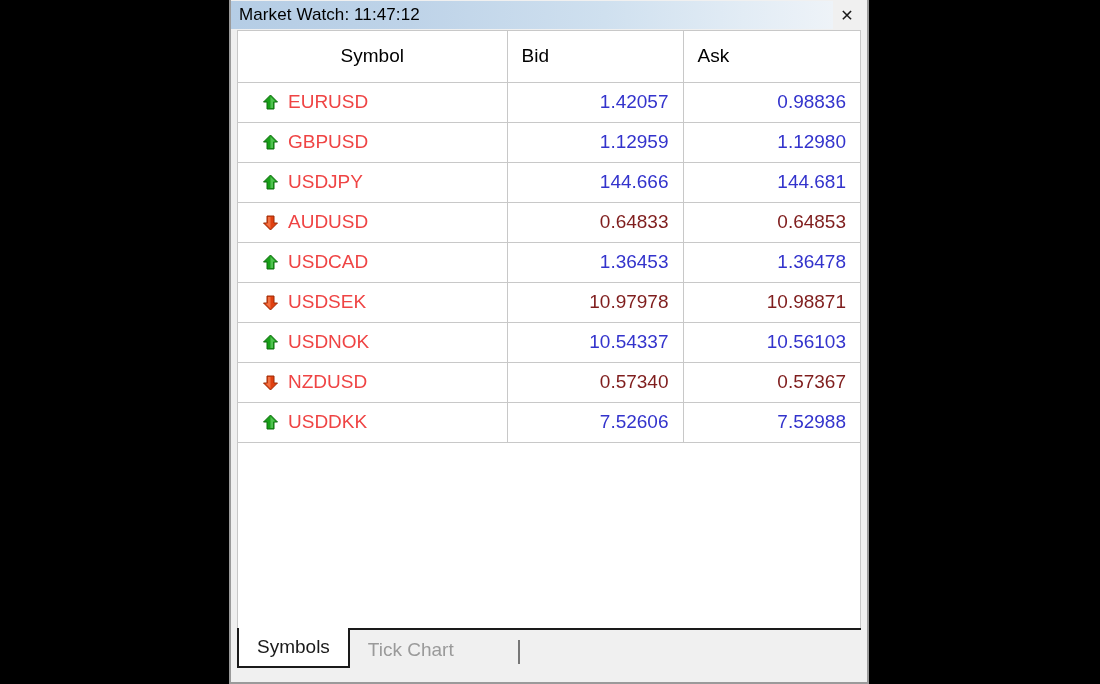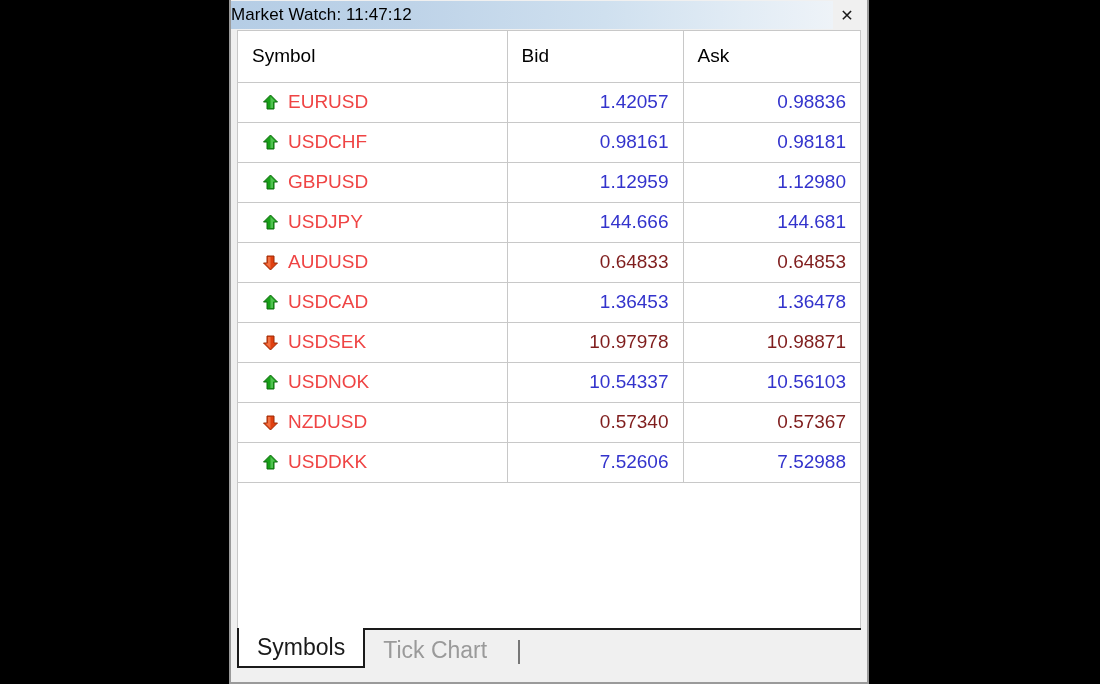--- a/index.html
+++ b/index.html
@@ -48,20 +48,21 @@
     position: absolute;
     left: 0px;
     top: 1px;
     width: 602px;
     height: 28px;
     background: linear-gradient(to right, #b5cde5 0%, #bed3e8 30%, #cfe0ef 62%, #e2ecf5 85%, #eef3f8 100%);
   }
   #title-text {
     position: relative;
     z-index: 2;
+    padding-left: 8px;
     font-size: 17px;
     color: #000000;
     letter-spacing: 0.1px;
     white-space: nowrap;
   }
   #close-button {
     position: absolute;
     right: 8px;
     top: 4px;
     width: 24px;
@@ -102,21 +103,21 @@
     height: 51px;
     font-weight: normal;
     font-size: 19px;
     color: #000000;
     background: #ffffff;
     border-right: 1px solid #c8c8c8;
     border-bottom: 1px solid #c8c8c8;
     padding: 0 14px;
     box-sizing: border-box;
   }
-  table.mw th.h-symbol { text-align: left; }
+  table.mw th.h-symbol { text-align: center; }
   table.mw th.h-bid,
   table.mw th.h-ask { text-align: left; }
   table.mw th.h-ask { border-right: none; }
 
   table.mw td {
     height: 40px;
     font-size: 19px;
     border-right: 1px solid #c8c8c8;
     border-bottom: 1px solid #c8c8c8;
     padding: 0 14px;
@@ -169,21 +170,21 @@
     top: 0;
     display: flex;
     align-items: flex-start;
     height: 100%;
   }
   .tab {
     height: 40px;
     display: flex;
     align-items: center;
     padding: 0 18px;
-    font-size: 23px;
+    font-size: 19px;
     box-sizing: border-box;
     cursor: pointer;
     white-space: nowrap;
   }
   .tab.active {
     background: #ffffff;
     color: #1a1a1a;
     border-left: 2px solid #1a1a1a;
     border-right: 2px solid #1a1a1a;
     border-bottom: 2px solid #1a1a1a;
@@ -250,35 +251,20 @@
             </tr>
             <tr>
               <td class="t-symbol">
                 <div class="sym-wrap">
                   <span>
                     <svg class="arrow-icon" viewBox="0 0 17 17" xmlns="http://www.w3.org/2000/svg">
                       <path d="M8.5 1 L15.5 8 L12 8 L12 15 L5 15 L5 8 L1.5 8 Z" fill="#18a018" stroke="#0d6b0d" stroke-width="1" stroke-linejoin="round"></path>
                       <path d="M8.5 2.6 L13.4 7.5 L11 7.5 L11 14 L8.5 14 Z" fill="#7ede7e" opacity="0.55"></path>
                     </svg>
                   </span>
-                  <span class="sym-label">USDCHF</span>
-                </div>
-              </td>
-              <td class="t-price px-up">0.98161</td>
-              <td class="t-price t-ask px-up">0.98181</td>
-            </tr>
-            <tr>
-              <td class="t-symbol">
-                <div class="sym-wrap">
-                  <span>
-                    <svg class="arrow-icon" viewBox="0 0 17 17" xmlns="http://www.w3.org/2000/svg">
-                      <path d="M8.5 1 L15.5 8 L12 8 L12 15 L5 15 L5 8 L1.5 8 Z" fill="#18a018" stroke="#0d6b0d" stroke-width="1" stroke-linejoin="round"></path>
-                      <path d="M8.5 2.6 L13.4 7.5 L11 7.5 L11 14 L8.5 14 Z" fill="#7ede7e" opacity="0.55"></path>
-                    </svg>
-                  </span>
                   <span class="sym-label">GBPUSD</span>
                 </div>
               </td>
               <td class="t-price px-up">1.12959</td>
               <td class="t-price t-ask px-up">1.12980</td>
             </tr>
             <tr>
               <td class="t-symbol">
                 <div class="sym-wrap">
                   <span>

